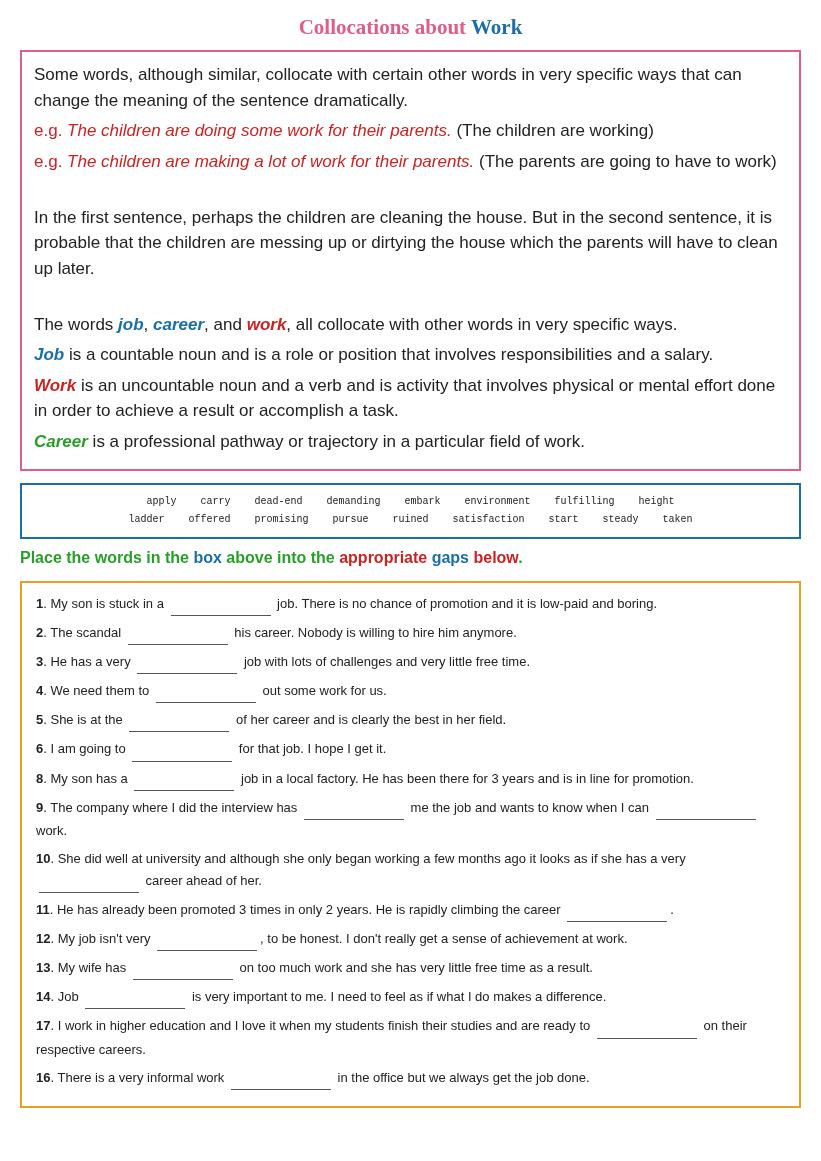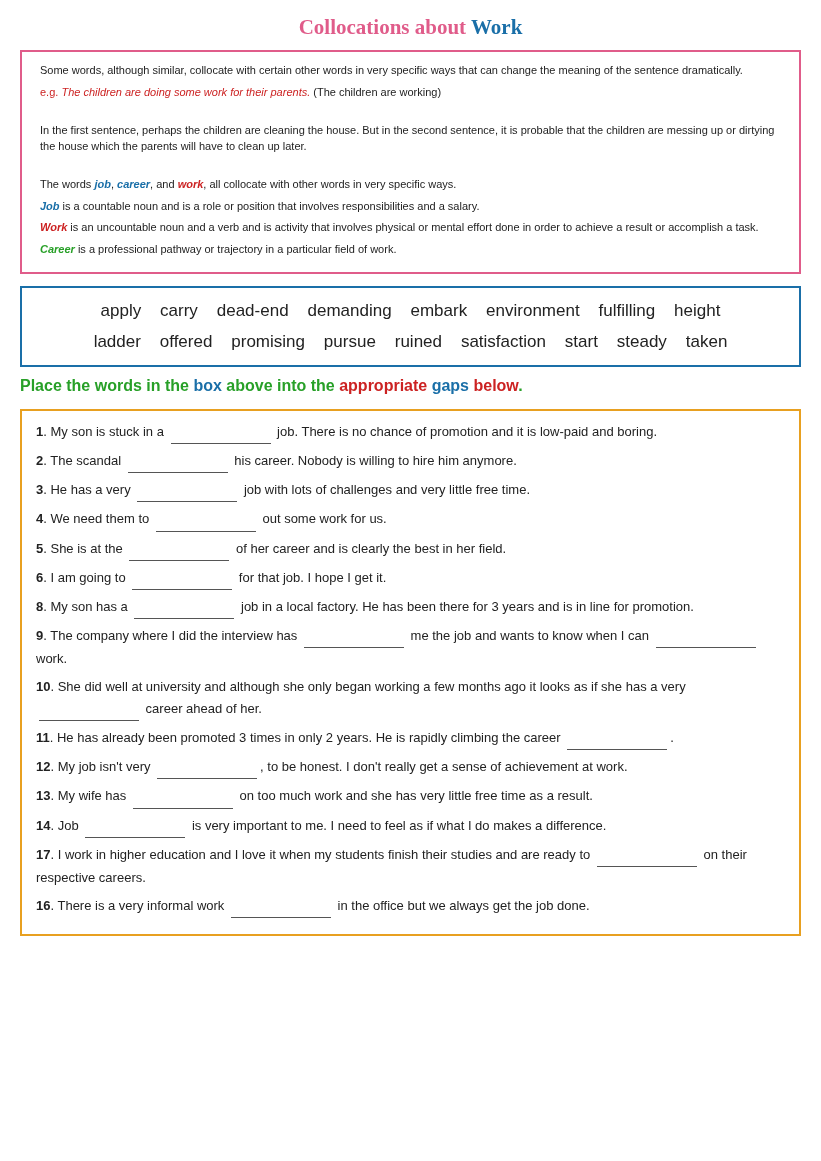--- a/index.html
+++ b/index.html
@@ -22,43 +22,44 @@
       color: #e05c8a;
       font-family: 'Times New Roman', serif;
       font-weight: bold;
       display: inline;
     }
     .title-area .work-word {
       color: #1a6fa8;
     }
     .intro-box {
       border: 2px solid #e05c8a;
-      padding: 10px 18px;
+      padding: 10px 12px;
       margin-bottom: 12px;
       line-height: 1.5;
-      font-size: 11px;
+      font-size: 17px;
     }
     .intro-box .eg-line {
       color: #cc2222;
       font-style: italic;
     }
     .intro-box .eg-paren {
       color: #222;
       font-style: normal;
     }
     .intro-box .job-word { font-style: italic; font-weight: bold; color: #1a6fa8; }
     .intro-box .work-word-red { font-style: italic; font-weight: bold; color: #cc2222; }
     .intro-box .career-word { font-style: italic; font-weight: bold; color: #28a028; }
     .word-box {
       border: 2px solid #1a6fa8;
       padding: 8px 14px;
       margin-bottom: 10px;
       text-align: center;
       line-height: 1.8;
-      font-size: 17px;
+      font-size: 10px;
+      font-family: Liberation Mono, monospace;
     }
     .instruction {
       color: #28a028;
       font-weight: bold;
       font-size: 16px;
       margin-bottom: 14px;
       text-align: left;
     }
     .exercises-box {
       border: 2px solid #e8a020;
@@ -86,20 +87,23 @@
 <div class="title-area">
   <h1>
     <span>Collocations about </span><span class="work-word">Work</span>
   </h1>
 </div>
 
 <div class="intro-box">
   <p>Some words, although similar, collocate with certain other words in very specific ways that can change the meaning of the sentence dramatically.</p>
   <p>
     <span style="color:#cc2222;">e.g. </span><span class="eg-line">The children are doing some work for their parents.</span><span class="eg-paren"> (The children are working)</span>
+  </p>
+  <p>
+    <span style="color:#cc2222;">e.g. </span><span class="eg-line">The children are making a lot of work for their parents.</span><span class="eg-paren"> (The parents are going to have to work)</span>
   </p>
   <br>
   <p>In the first sentence, perhaps the children are cleaning the house. But in the second sentence, it is probable that the children are messing up or dirtying the house which the parents will have to clean up later.</p>
   <br>
   <p>The words <span class="job-word">job</span>, <span class="job-word">career</span>, and <span class="work-word-red">work</span>, all collocate with other words in very specific ways.</p>
   <p><span class="job-word">Job</span> is a countable noun and is a role or position that involves responsibilities and a salary.</p>
   <p><span class="work-word-red">Work</span> is an uncountable noun and a verb and is activity that involves physical or mental effort done in order to achieve a result or accomplish a task.</p>
   <p><span class="career-word">Career</span> is a professional pathway or trajectory in a particular field of work.</p>
 </div>
 

